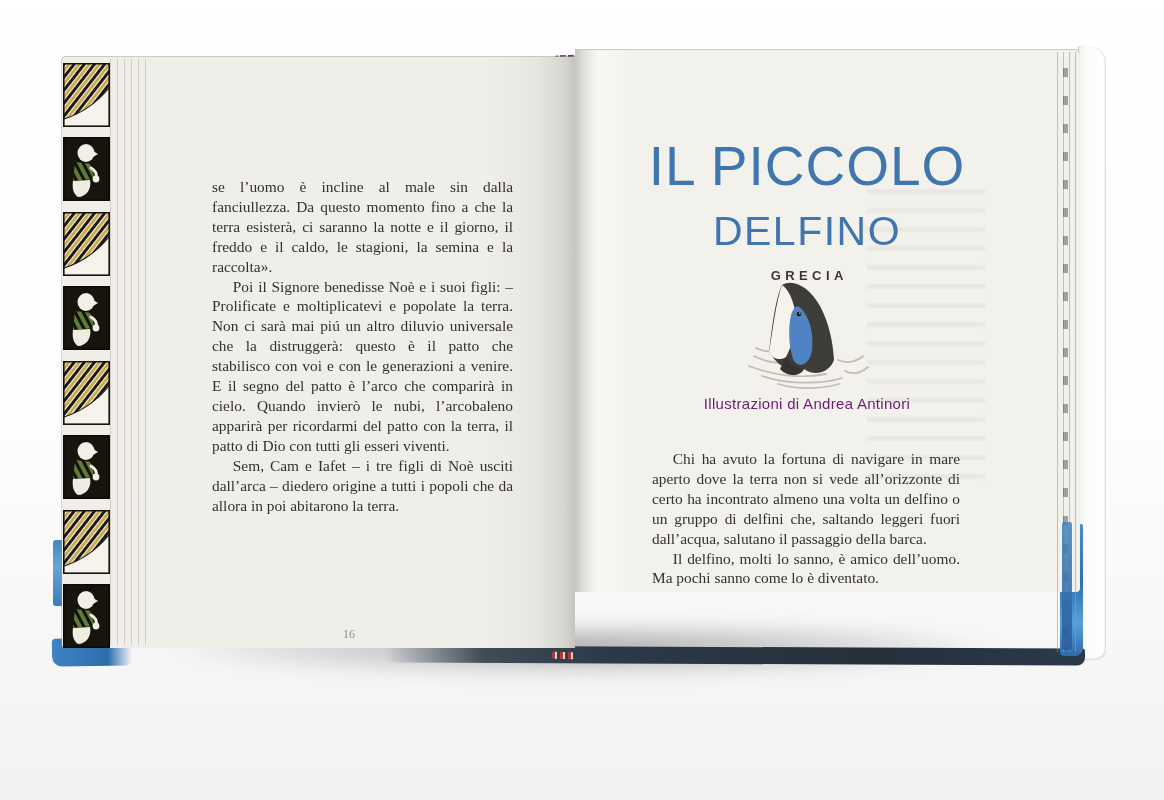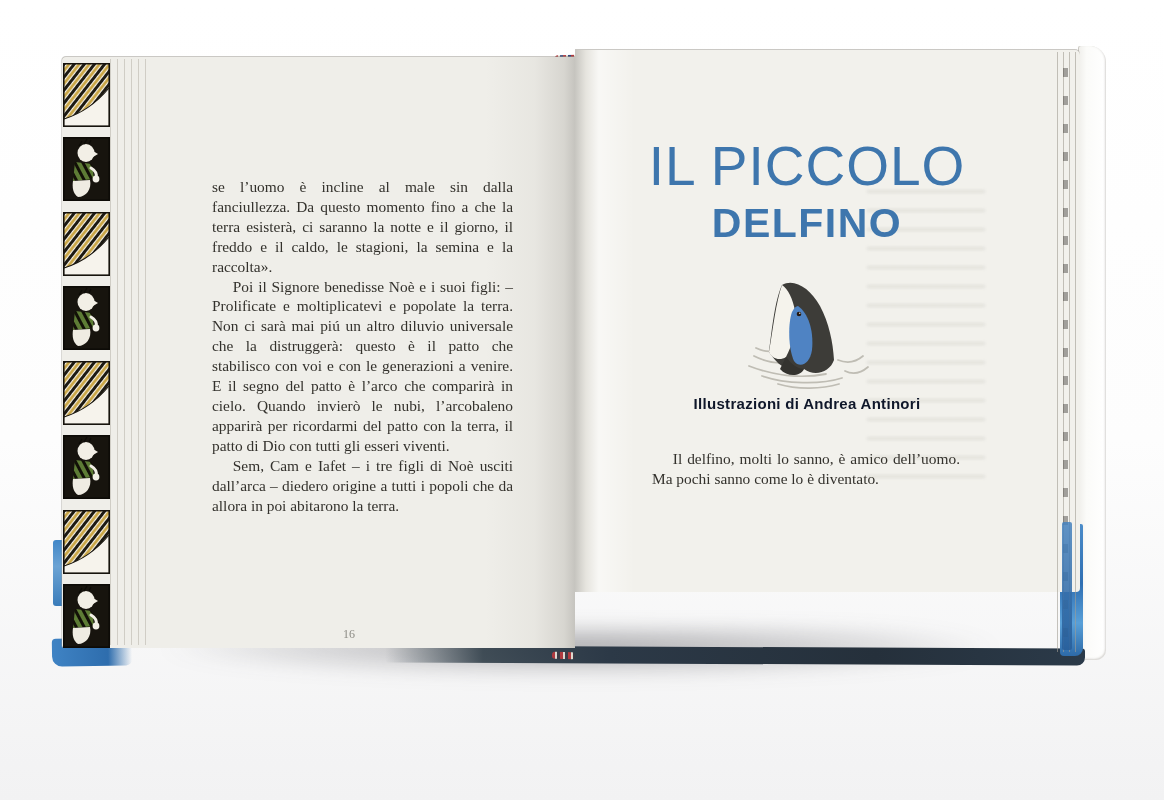--- a/index.html
+++ b/index.html
@@ -124,26 +124,26 @@
   .right-text{position:absolute;left:77px;top:399px;width:308px;}
 
   .pagenum{position:absolute;font-size:12px;color:#8d8c86;text-align:center;width:300px;}
   .pagenum-left{left:137px;top:570px;text-align:center;}
   .pagenum-right{left:84px;top:573px;}
 
   
   .title-block{position:absolute;left:58px;top:88px;width:348px;text-align:center;
     font-family:"Liberation Sans",sans-serif;color:#3e76ad;}
   .title-1{font-size:55px;line-height:56px;font-weight:300;letter-spacing:1px;margin:0;}
-  .title-2{font-size:41px;line-height:42px;font-weight:700;letter-spacing:1.5px;margin:8px;}
+  .title-2{font-size:41px;line-height:42px;font-weight:400;letter-spacing:1.5px;margin:16px;}
   .region{margin-top:12px;font-size:13px;font-weight:bold;letter-spacing:.34em;
     color:#3b3832;text-indent:.34em;}
   .credit{position:absolute;left:58px;top:345px;width:348px;text-align:center;
-    font-family:"Liberation Sans",sans-serif;font-size:15px;font-weight:bold;
-    letter-spacing:.02em;color:#0f172a;}
+    font-family:"Liberation Sans",sans-serif;font-size:15px;font-weight:normal;
+    letter-spacing:.02em;color:#701a75;}
   .dolphin-wrap{position:absolute;left:167px;top:222px;width:130px;height:122px;}
 
   
   .show-through{
     position:absolute;left:292px;top:140px;width:118px;height:292px;
     background:repeating-linear-gradient(180deg,rgba(118,112,100,.12) 0 3px,rgba(0,0,0,0) 3px 19px);
     filter:blur(1.6px);
   }
 </style>
 </head>
@@ -262,20 +262,21 @@
 
     <div class="page page-right">
       <div class="show-through"></div>
       <div class="right-stack-edges"></div>
       <div class="right-stack-ink"></div>
       <div class="right-stack-blue"></div>
 
       <div class="title-block">
         <div class="title-1">IL PICCOLO</div>
         <div class="title-2">DELFINO</div>
+        <div class="region">GRECIA</div>
       </div>
 
       <div class="dolphin-wrap">
         <svg viewBox="0 0 130 120">
 
           <g fill="none" stroke="#b7b4ab" stroke-width="1.8" stroke-linecap="round" opacity=".85">
             <path d="M12,84 C24,90 36,92 46,90"></path>
             <path d="M7,94 C30,103 58,107 84,102"></path>
             <path d="M20,104 C44,112 78,113 100,106"></path>
             <path d="M96,88 C106,92 114,90 121,84"></path>
@@ -292,17 +293,18 @@
           <path d="M56,34 C66,41 72,58 70,78 C68,92 58,97 52,89 C46,76 46,51 50,40 C52,36 54,34 56,34 Z" fill="#4f83c3"></path>
 
           <circle cx="57" cy="42" r="2.3" fill="#26180f"></circle>
           <circle cx="57.8" cy="41.2" r="0.7" fill="#f5f3ec"></circle>
         </svg>
       </div>
 
       <div class="credit">Illustrazioni di Andrea Antinori</div>
 
       <div class="body-text right-text">
+        <p>Chi ha avuto la fortuna di navigare in mare aperto dove la terra non si vede all’orizzonte di certo ha incontrato almeno una volta un delfino o un gruppo di delfini che, saltando leggeri fuori dall’acqua, salutano il passaggio della barca.</p>
         <p>Il delfino, molti lo sanno, è amico dell’uomo. Ma pochi sanno come lo è diventato.</p>
       </div>
     </div>
   </div>
 </div>
 
 </body></html>

